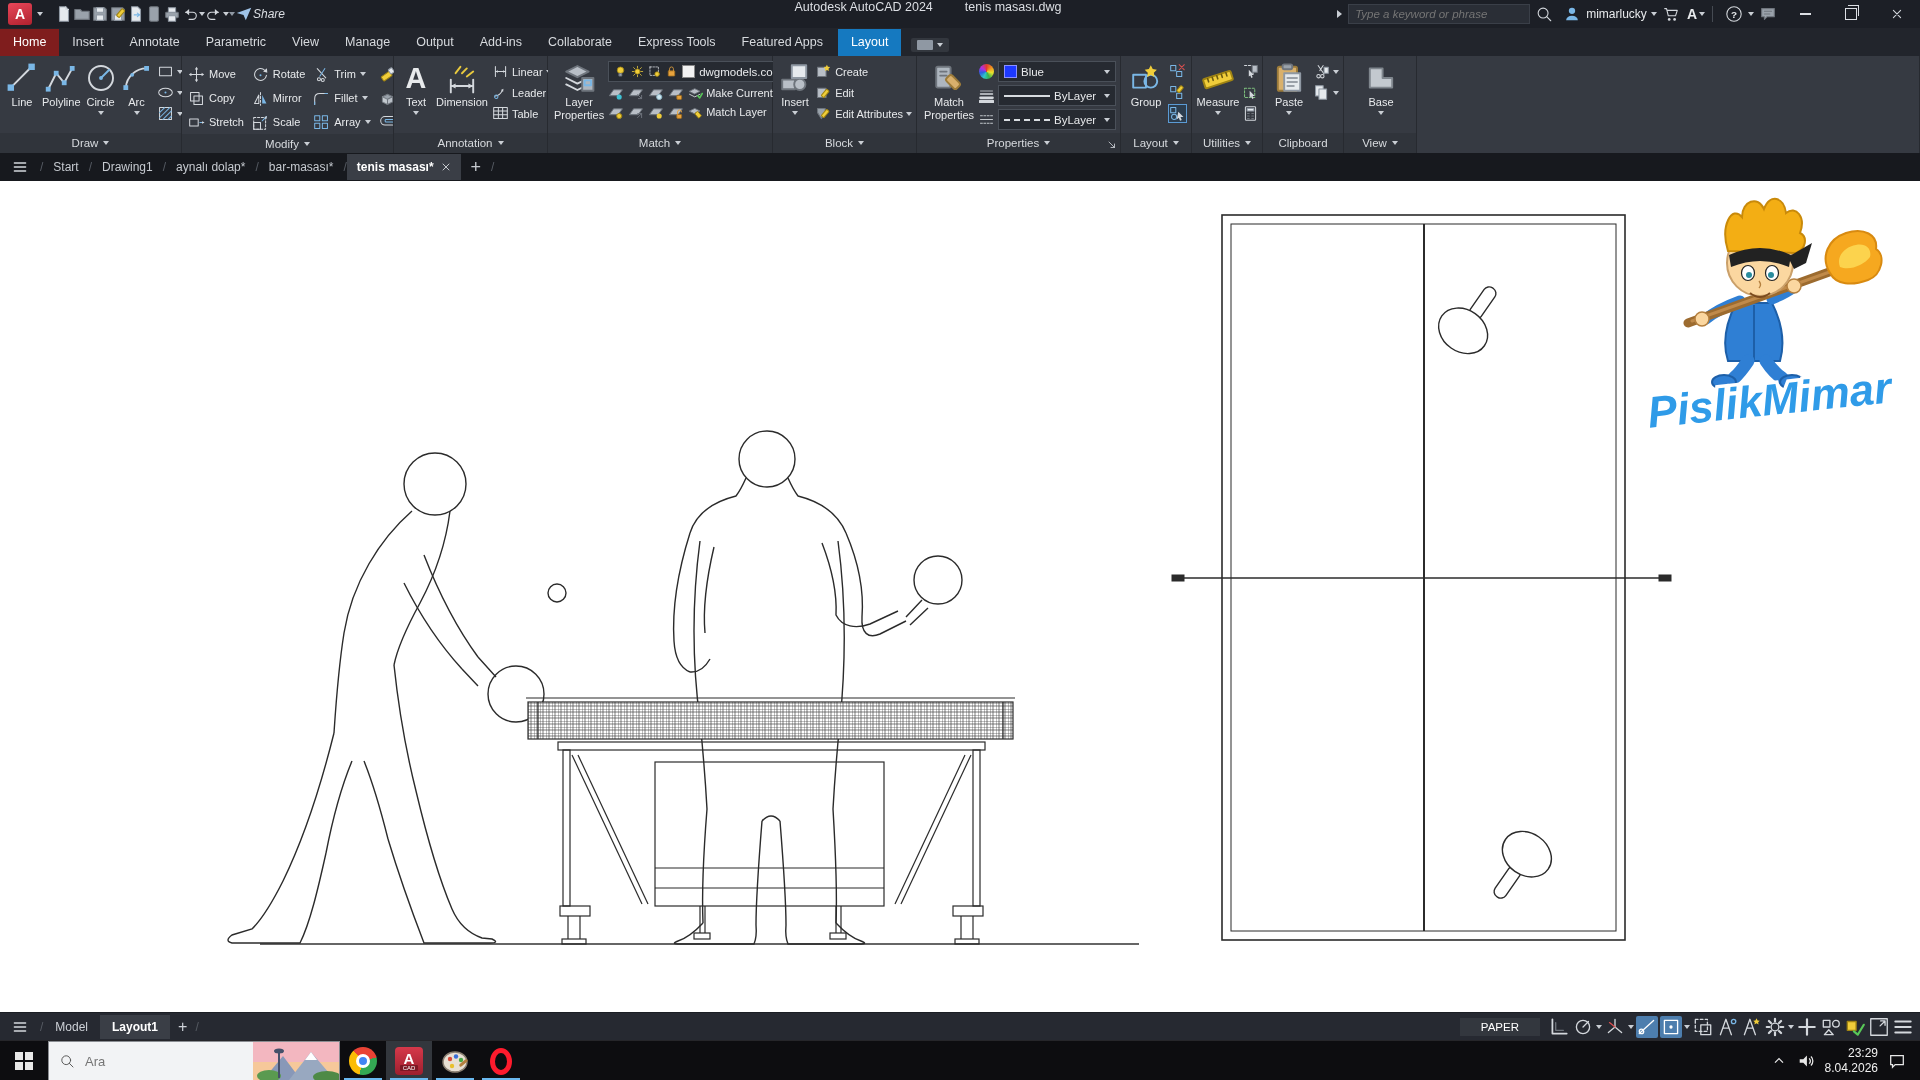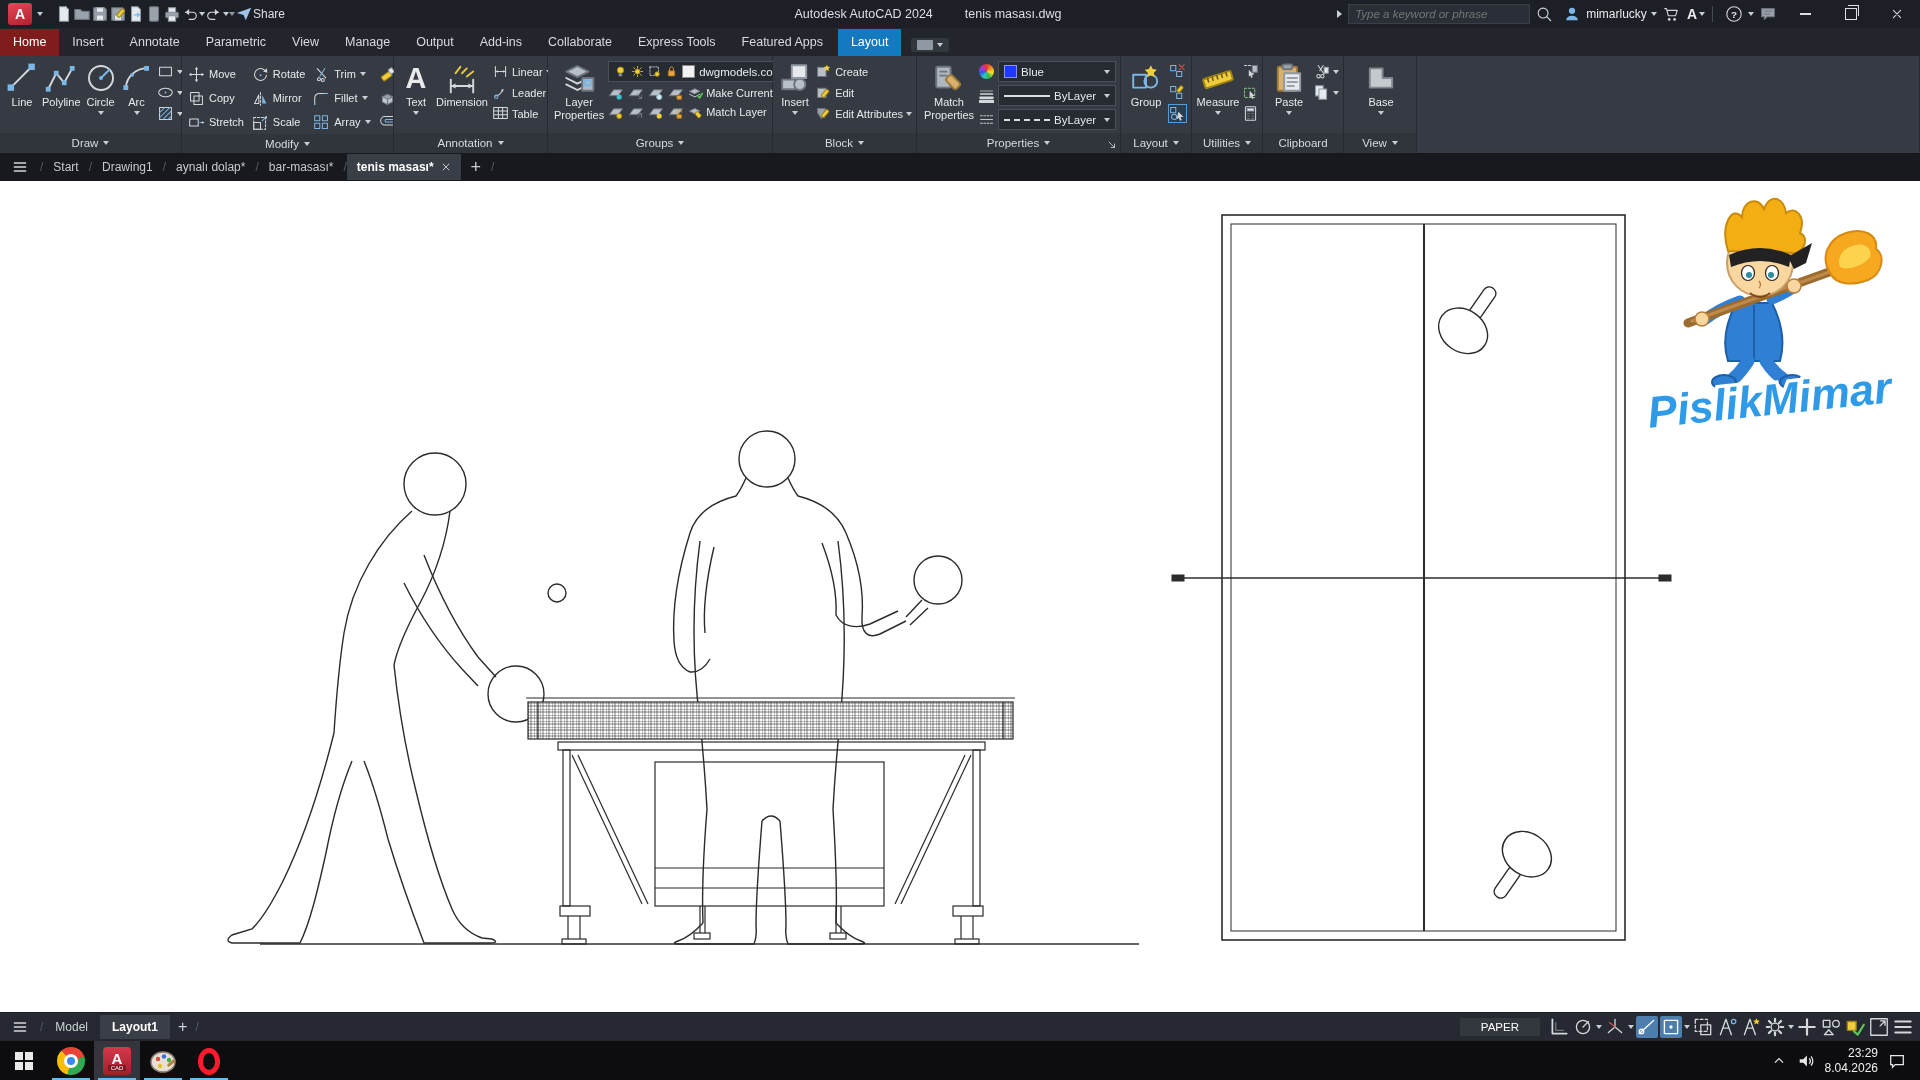--- a/index.html
+++ b/index.html
@@ -5,28 +5,28 @@
   html,body{margin:0;padding:0;background:#000;}
   #app{position:relative;width:1920px;height:1080px;overflow:hidden;
        font-family:"Liberation Sans",sans-serif;color:#e8eaec;background:#fff;
        -webkit-font-smoothing:antialiased;}
   
   #titlebar{position:absolute;left:0;top:0;width:1920px;height:28px;background:#1c1f26;
             display:flex;align-items:center;font-size:12px;}
   .acad-logo{width:24px;height:22px;margin-left:8px;border-radius:3px;
              background:linear-gradient(160deg,#e8475a,#b0212e);color:#fff;font-weight:bold;
              display:flex;align-items:center;justify-content:center;font-size:14px;}
-  .qat{display:flex;align-items:center;gap:0;margin-left:12px;}
+  .qat{display:flex;align-items:center;gap:0;margin-left:12px;font-style:italic;}
   .qic{width:18px;height:18px;}
   .crt{width:0;height:0;border-left:3.5px solid transparent;border-right:3.5px solid transparent;
        border-top:4px solid #c9ced4;display:inline-block;}
   .crt-r{width:0;height:0;border-top:4px solid transparent;border-bottom:4px solid transparent;
        border-left:5px solid #c9ced4;display:inline-block;}
   #tb-title{position:absolute;left:50%;transform:translateX(-62%);top:0;height:28px;
-            display:flex;align-items:center;gap:32px;color:#dcdfe4;font-size:12.5px;}
+            display:flex;gap:32px;color:#dcdfe4;font-size:12.5px;}
   #tb-right{position:absolute;right:0;top:0;height:28px;display:flex;align-items:center;}
   #tb-search{width:168px;height:18px;background:#2a2e36;border:1px solid #3a3f48;color:#9aa0a8;
              font-style:italic;font-size:11.5px;padding:0 6px;font-family:"Liberation Sans",sans-serif;}
   .tbic{width:18px;height:18px;margin:0 5px;}
   .winbtn{width:46px;height:28px;display:flex;align-items:center;justify-content:center;}
   
   #ribbontabs{position:absolute;left:0;top:28px;width:1920px;height:28px;background:#22252c;
               display:flex;align-items:flex-end;font-size:12.5px;color:#d7dade;}
   .rtab{padding:6px 13px 7px;cursor:default;}
   .rtab.active{background:#7f1d1d;color:#fff;}
@@ -692,21 +692,21 @@
                     <path d="M2 8 L9 4.5 L16 8 L9 11.5Z" class="lgf"></path>
                     <rect x="11" y="9" width="5" height="8" rx="1" transform="rotate(-40 13.5 13)" class="ylf"></rect>
                   </svg>
                 </span>
               <span class="lbl">Match Layer</span>
             </div>
           </div>
         </div>
       </div>
       <div class="plabel">
-        <span>Groups</span>
+        <span>Match</span>
           <span class="crt"></span>
       </div>
     </div>
 
     <div class="panel" style="width:143px">
       <div class="pbody">
         <div class="bigbtn">
           <span class="ic">
               <svg viewBox="0 0 20 20">
                 <path d="M2 11 h8 v6 h-8z" class="lgf"></path>
@@ -1236,20 +1236,40 @@
 
   <div id="taskbar">
     <div class="tbtn">
       <span style="display:grid;grid-template-columns:8px 8px;grid-template-rows:8px 8px;gap:1.5px">
         <span style="background:#e8e8e8"></span>
           <span style="background:#e8e8e8"></span>
         <span style="background:#e8e8e8"></span>
           <span style="background:#e8e8e8"></span>
       </span>
     </div>
+    <div id="tsearch">
+      <span class="ic" style="width:16px;height:16px">
+          <svg viewBox="0 0 20 20">
+            <circle cx="9" cy="9" r="5.5" style="stroke:#555"></circle>
+            <line x1="13" y1="13" x2="17.5" y2="17.5" style="stroke:#555"></line>
+          </svg>
+        </span>
+      <input placeholder="Ara" style="">
+      <svg width="86" height="38" viewBox="0 0 86 38" style="position:absolute;right:0;top:0">
+        <rect width="86" height="38" fill="#f6c89a"></rect>
+        <rect width="86" height="20" fill="#f3b7c0"></rect>
+        <polygon points="10,38 30,14 48,38" fill="#8898b8"></polygon>
+        <polygon points="36,38 58,10 82,38" fill="#98a8c0"></polygon>
+        <polygon points="52,18 58,10 64,18" fill="#fff"></polygon>
+        <ellipse cx="16" cy="34" rx="12" ry="6" fill="#5a9a50"></ellipse>
+        <ellipse cx="74" cy="35" rx="14" ry="6" fill="#4e8a46"></ellipse>
+        <line x1="26" y1="36" x2="26" y2="10" stroke="#45506a" stroke-width="2"></line>
+        <ellipse cx="26" cy="9" rx="5" ry="2.5" fill="#45506a"></ellipse>
+      </svg>
+    </div>
     <div class="appcell">
       <span class="chrome"></span>
         <span class="runbar"></span>
     </div>
     <div class="appcell focused">
       <span class="acadapp">
           <span class="a">A</span>
           <span class="cad">CAD</span>
         </span>
         <span class="runbar"></span>

